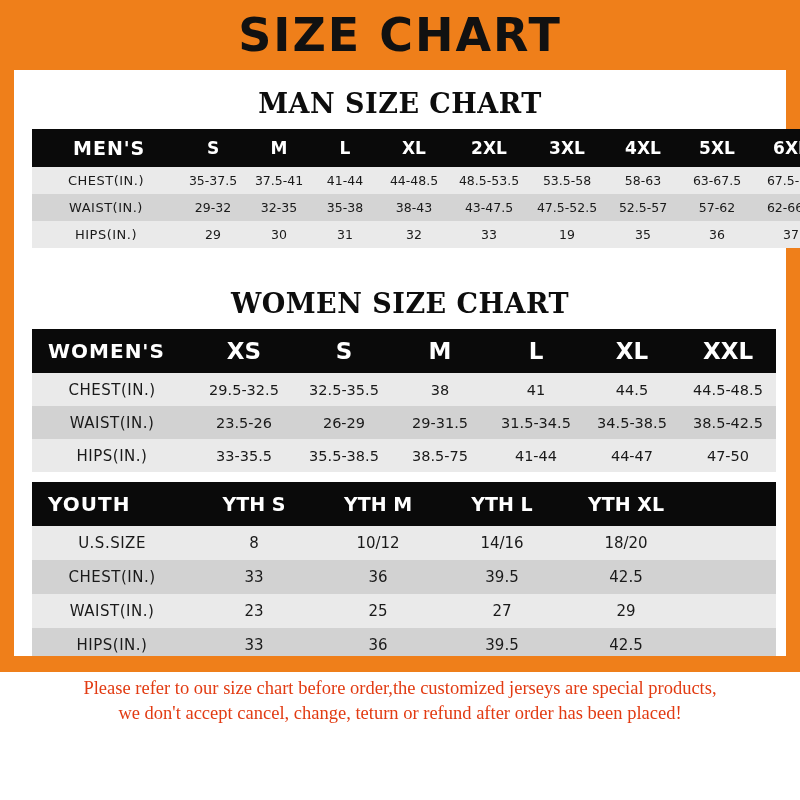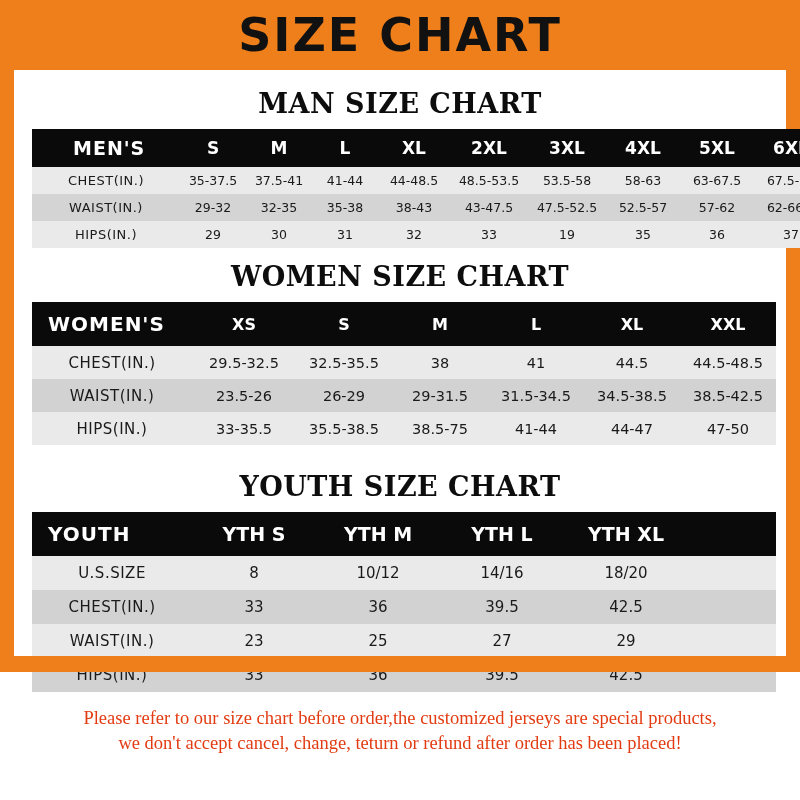--- a/index.html
+++ b/index.html
@@ -43,21 +43,21 @@
   }
   .section-title {
     text-align: center;
     font-family: "DejaVu Serif", serif;
     font-weight: bold;
     font-size: 27px;
     color: #0d0d0d;
     letter-spacing: 0.5px;
   }
   .t-man { margin-top: 18px; }
-  .t-women { margin-top: 13px; }
+  .t-women { margin-top: 40px; }
   .t-youth { margin-top: 26px; }
 
   table {
     border-collapse: collapse;
     width: 744px;
     margin: 10px auto 0 auto;
     table-layout: fixed;
   }
   th, td {
     text-align: center;
@@ -81,21 +81,21 @@
 
   
   .men-table thead th { height: 36px; font-size: 17px; }
   .men-table thead th.row-label { font-size: 19px; padding-left: 41px; }
   .men-table tbody td { height: 25px; font-size: 12.5px; }
   .men-table tbody td.row-label { font-size: 13px; text-align: center; }
   .men-table tbody tr.odd td { background: #eaeaea; }
   .men-table tbody tr.even td { background: #d4d4d4; }
 
   
-  .women-table thead th { height: 42px; font-size: 16px; }
+  .women-table thead th { height: 42px; font-size: 23px; }
   .women-table thead th.row-label { font-size: 20px; }
   .women-table tbody td { height: 31px; font-size: 14.5px; }
   .women-table tbody td.row-label { font-size: 15px; text-align: center; }
   .women-table tbody tr.odd td { background: #eaeaea; }
   .women-table tbody tr.even td { background: #d2d2d2; }
 
   
   .youth-table thead th { height: 42px; font-size: 19px; }
   .youth-table thead th.row-label { font-size: 20px; margin-left: 8px; }
   .youth-table tbody td { height: 32px; font-size: 15px; }
@@ -246,21 +246,20 @@
           <td>33-35.5</td>
           <td>35.5-38.5</td>
           <td>38.5-75</td>
           <td>41-44</td>
           <td>44-47</td>
           <td>47-50</td>
         </tr>
       </tbody>
     </table>
 
-    <div class="section-title t-youth">YOUTH SIZE CHART</div>
     <table class="youth-table">
       <colgroup>
         <col style="width:160px">
           <col style="width:124px">
           <col style="width:124px">
           <col style="width:124px">
         <col style="width:124px">
           <col style="width:88px">
       </colgroup>
       <thead>

